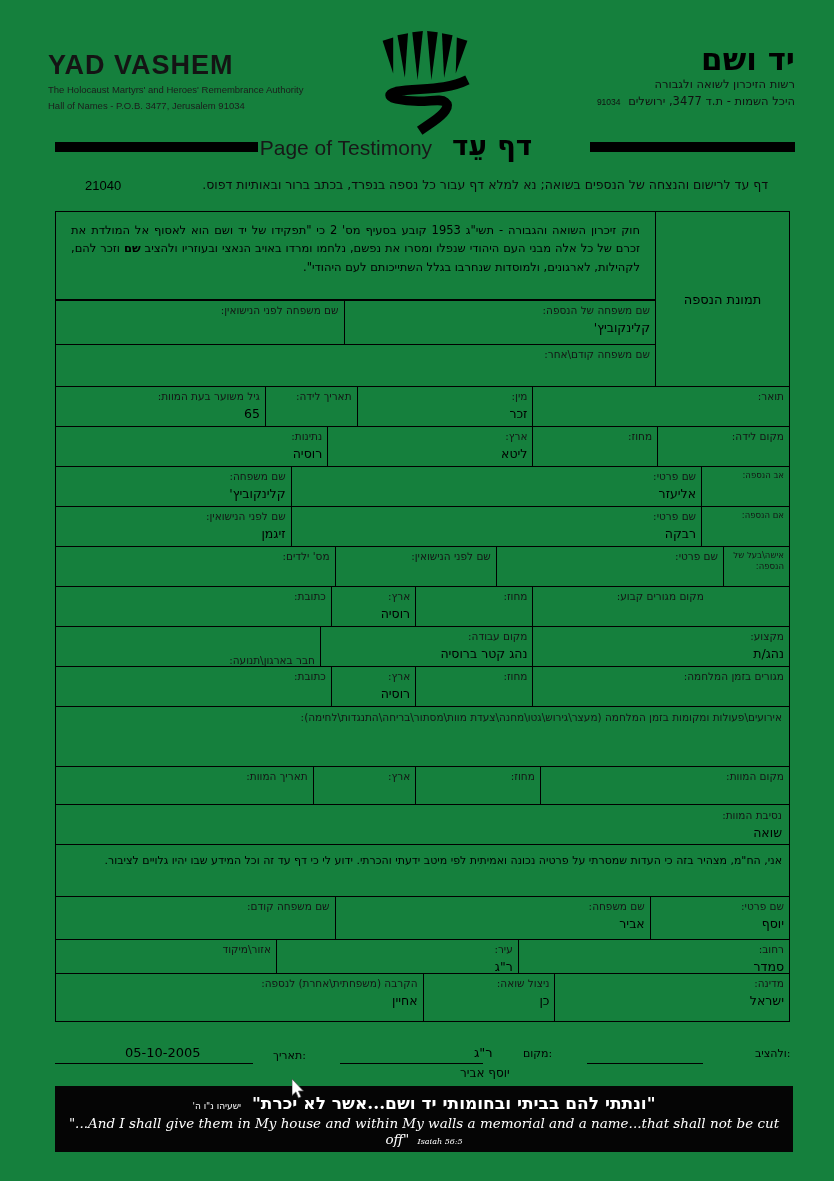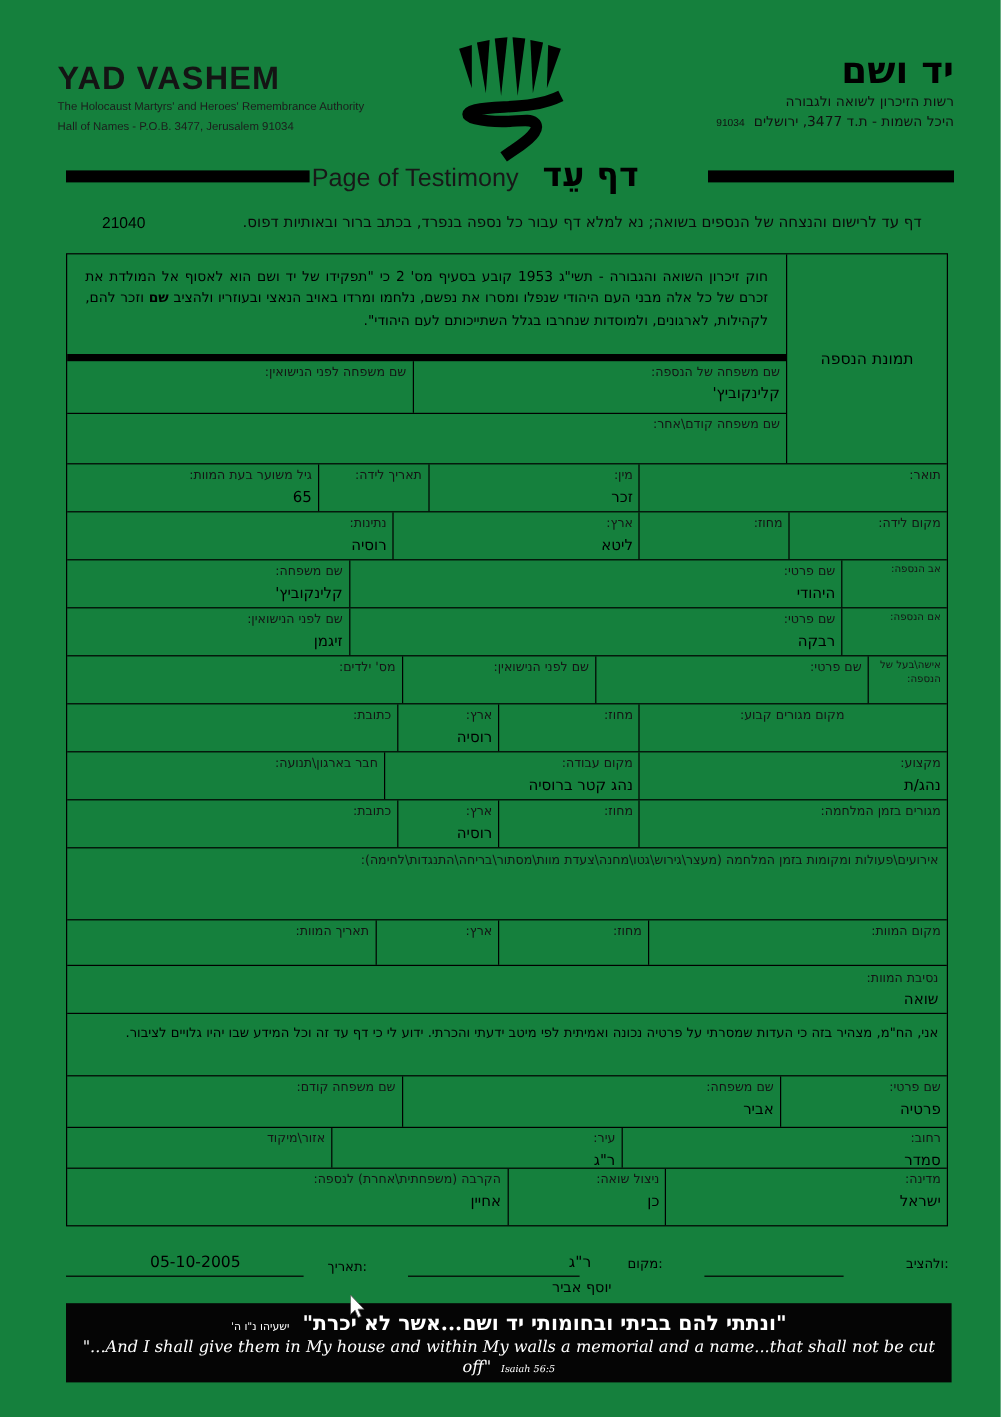--- a/index.html
+++ b/index.html
@@ -27,21 +27,21 @@
   .trow{display:flex;align-items:stretch;box-sizing:border-box;}
   .bt{border-top:1px solid #000;}
   .cell{box-sizing:border-box;padding:3px 5px 0 3px;overflow:hidden;position:relative;}
   .trow>.cell:not(:last-child){border-left:1px solid #000;}
   .label{font-size:10.5px;color:#141414;line-height:1.25;}
   .value{font-size:12.5px;color:#000;line-height:1.2;margin-top:3px;}
   .sm .label{font-size:8.5px;}
   .top-section{display:flex;align-items:stretch;}
   .photo-cell{width:134px;box-sizing:border-box;border-left:1px solid #000;display:flex;align-items:center;justify-content:center;font-size:13px;}
   .top-left{flex:1;display:flex;flex-direction:column;}
-  .law-cell{height:89px;box-sizing:border-box;border-bottom:6px solid #000000;padding:9px 15px 0 15px;
+  .law-cell{height:89px;box-sizing:border-box;border-bottom:2px solid #000000;padding:9px 15px 0 15px;
             font-size:11.5px;line-height:1.6;text-align:justify;text-align-last:right;}
   .sub-row{display:flex;box-sizing:border-box;}
   .sub-row.first{height:44px;border-bottom:1px solid #000;}
   .sub-row.second{height:41px;}
   .sub-row>.cell:not(:last-child){border-left:1px solid #000;}
   .full-cell{width:100%;box-sizing:border-box;padding:4px 7px 0 4px;text-align:right;}
   .decl{font-size:11px;padding-top:9px;text-align:right;}
   
   .sig{position:absolute;font-size:11px;}
   .sig-line{position:absolute;border-bottom:1px solid #000;height:1px;}
@@ -156,21 +156,21 @@
         <div class="value">רוסיה</div>
       </div>
     </div>
 
     <div class="trow bt" style="height:40px;">
       <div class="cell sm" style="width:12%;">
         <div class="label">אב הנספה:</div>
       </div>
       <div class="cell" style="width:56%;">
         <div class="label">שם פרטי:</div>
-        <div class="value">היהודי</div>
+        <div class="value">אליעזר</div>
       </div>
       <div class="cell" style="width:32%;">
         <div class="label">שם משפחה:</div>
         <div class="value">קלינקוביץ'</div>
       </div>
     </div>
 
     <div class="trow bt" style="height:40px;">
       <div class="cell sm" style="width:12%;">
         <div class="label">אם הנספה:</div>
@@ -218,21 +218,21 @@
 
     <div class="trow bt" style="height:40px;">
       <div class="cell" style="width:35%;">
         <div class="label">מקצוע:</div>
         <div class="value">נהג/ת</div>
       </div>
       <div class="cell" style="width:29%;">
         <div class="label">מקום עבודה:</div>
         <div class="value">נהג קטר ברוסיה</div>
       </div>
-      <div class="cell" style="width:36%;">
+      <div class="cell" style="width:36%;margin-top:24px;">
         <div class="label">חבר בארגון\תנועה:</div>
       </div>
     </div>
 
     <div class="trow bt" style="height:40px;">
       <div class="cell" style="width:35%;">
         <div class="label">מגורים בזמן המלחמה:</div>
       </div>
       <div class="cell" style="width:16%;">
         <div class="label">מחוז:</div>
@@ -274,21 +274,21 @@
       </div>
     </div>
 
     <div class="trow bt" style="height:52px;">
       <div class="cell full-cell decl">אני, הח"מ, מצהיר בזה כי העדות שמסרתי על פרטיה נכונה ואמיתית לפי מיטב ידעתי והכרתי. ידוע לי כי דף עד זה וכל המידע שבו יהיו גלויים לציבור.</div>
     </div>
 
     <div class="trow bt" style="height:43px;">
       <div class="cell" style="width:19%;">
         <div class="label">שם פרטי:</div>
-        <div class="value">פרטיה</div>
+        <div class="value">יוסף</div>
       </div>
       <div class="cell" style="width:43%;">
         <div class="label">שם משפחה:</div>
         <div class="value">אביר</div>
       </div>
       <div class="cell" style="width:38%;">
         <div class="label">שם משפחה קודם:</div>
       </div>
     </div>
 

